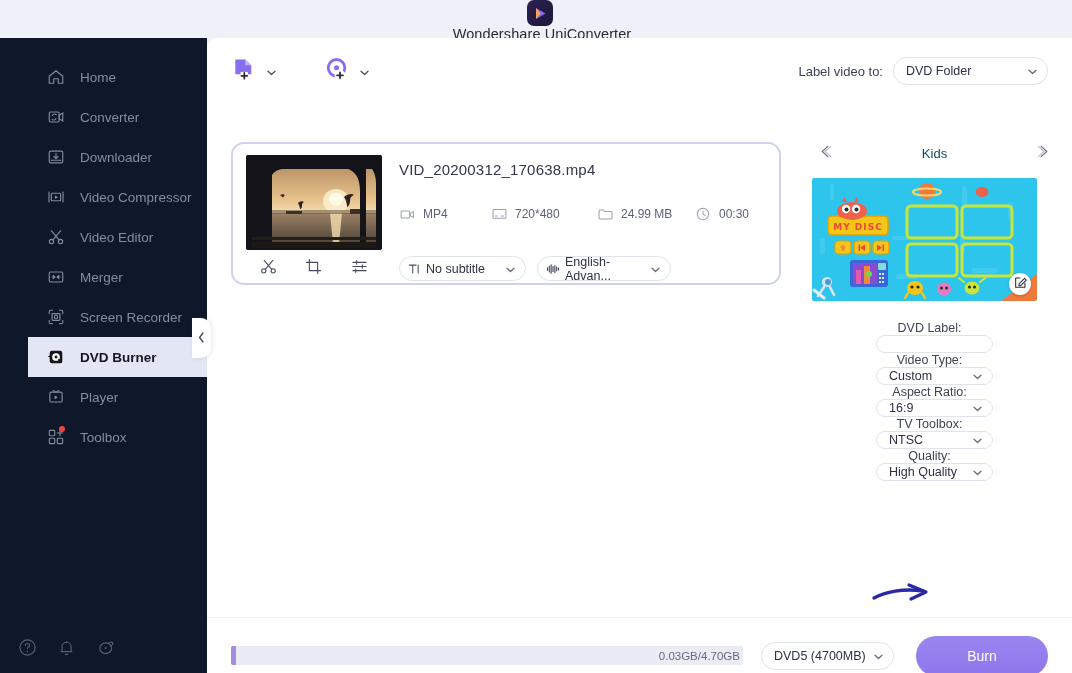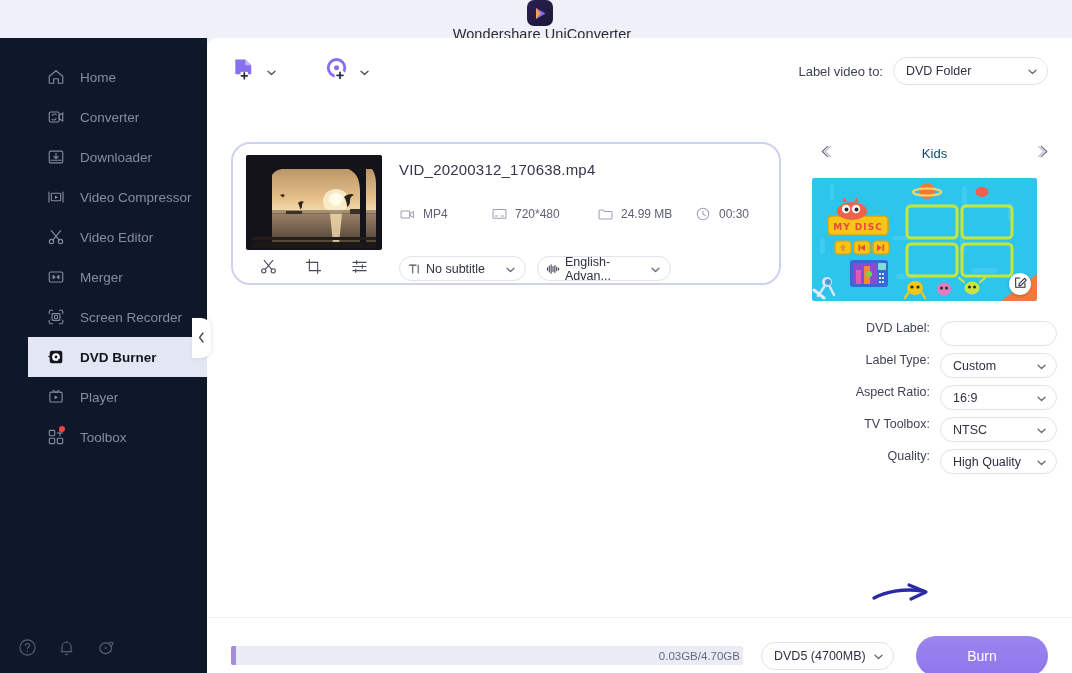--- a/index.html
+++ b/index.html
@@ -99,21 +99,21 @@
     position: relative; height: 26px; border: 1px solid #dfe3ec; border-radius: 13px;
     background: #fff; display: flex; align-items: center;
     padding: 0 26px 0 12px; font-size: 12.5px; color: #2d3142; cursor: pointer;
   }
   .sel .sel-chev { position: absolute; right: 10px; top: 50%; transform: translateY(-50%); color: #646a7c; }
   #burn-to-select { width: 155px; height: 28px; border-radius: 14px; }
 
   
   #file-card {
     position: absolute; left: 24px; top: 104px; width: 550px; height: 143px;
-    border: 2px solid #cfd2ee; border-radius: 19px; background: #fff;
+    border: 2px solid #cfd2ee; border-radius: 13px; background: #fff;
   }
   #thumb {
     position: absolute; left: 13px; top: 11px; width: 136px; height: 95px;
     border-radius: 3px; overflow: hidden; background: #1a1a22;
   }
   #thumb svg { display: block; }
   #edit-tools {
     position: absolute; left: 13px; top: 110px; width: 136px; height: 24px;
     display: flex; align-items: center; justify-content: space-around;
   }
@@ -146,21 +146,21 @@
   #tpl-preview {
     position: relative; margin-top: 10px; width: 225px; height: 123px;
     border-radius: 3px; overflow: hidden; background: #2ec1e8;
   }
   #tpl-edit-btn {
     position: absolute; right: 6px; bottom: 6px; width: 22px; height: 22px;
     border-radius: 50%; background: #fff; display: flex; align-items: center;
     justify-content: center; cursor: pointer; box-shadow: 0 1px 3px rgba(0,0,0,.2);
   }
   #settings { margin-top: 20px; }
-  .srow { display: flex; align-items: flex-start; height: 32px; justify-content: flex-end; }
+  .srow { display: flex; align-items: center; height: 32px; justify-content: flex-end; flex-direction: column; }
   .srow .slabel { font-size: 12.5px; color: #3e4354; margin-right: 10px; }
   .srow .sctl { width: 117px; height: 25px; }
   #dvd-label-input {
     width: 117px; height: 25px; border: 1px solid #dfe3ec; border-radius: 13px;
     background: #fff; padding: 0 10px; font-size: 12.5px; color: #2d3142;
     font-family: "Liberation Sans", sans-serif; outline: none;
   }
 
   
   #bottom-sep { position: absolute; left: 0; top: 579px; width: 865px; height: 1px; background: #eceef5; }
@@ -692,21 +692,21 @@
           </span>
         </div>
       </div>
 
       <div id="settings">
           <div class="srow">
             <span class="slabel">DVD Label:</span>
             <input id="dvd-label-input" type="text" value="" placeholder="" style="">
           </div>
           <div class="srow">
-            <span class="slabel">Label Type:</span>
+            <span class="slabel">Video Type:</span>
             <div class="sel sctl">
               <span>Custom</span>
               <span class="sel-chev"><svg width="9" height="6" viewBox="0 0 9 6" fill="none" stroke="#646a7c" stroke-width="1.25" stroke-linecap="round" stroke-linejoin="round">
                   <path d="M1 1.2l3.5 3.3L8 1.2"></path>
                 </svg></span>
             </div>
           </div>
           <div class="srow">
             <span class="slabel">Aspect Ratio:</span>
             <div class="sel sctl">

